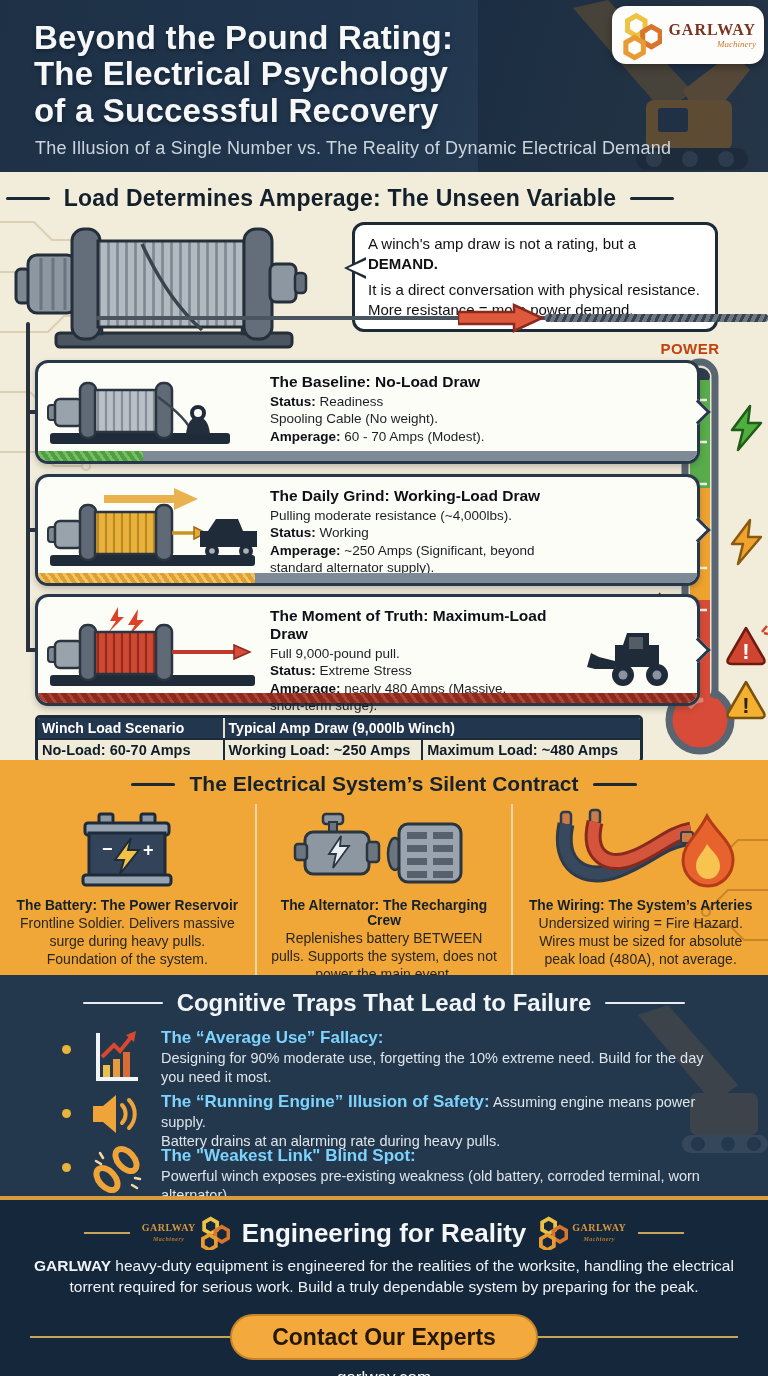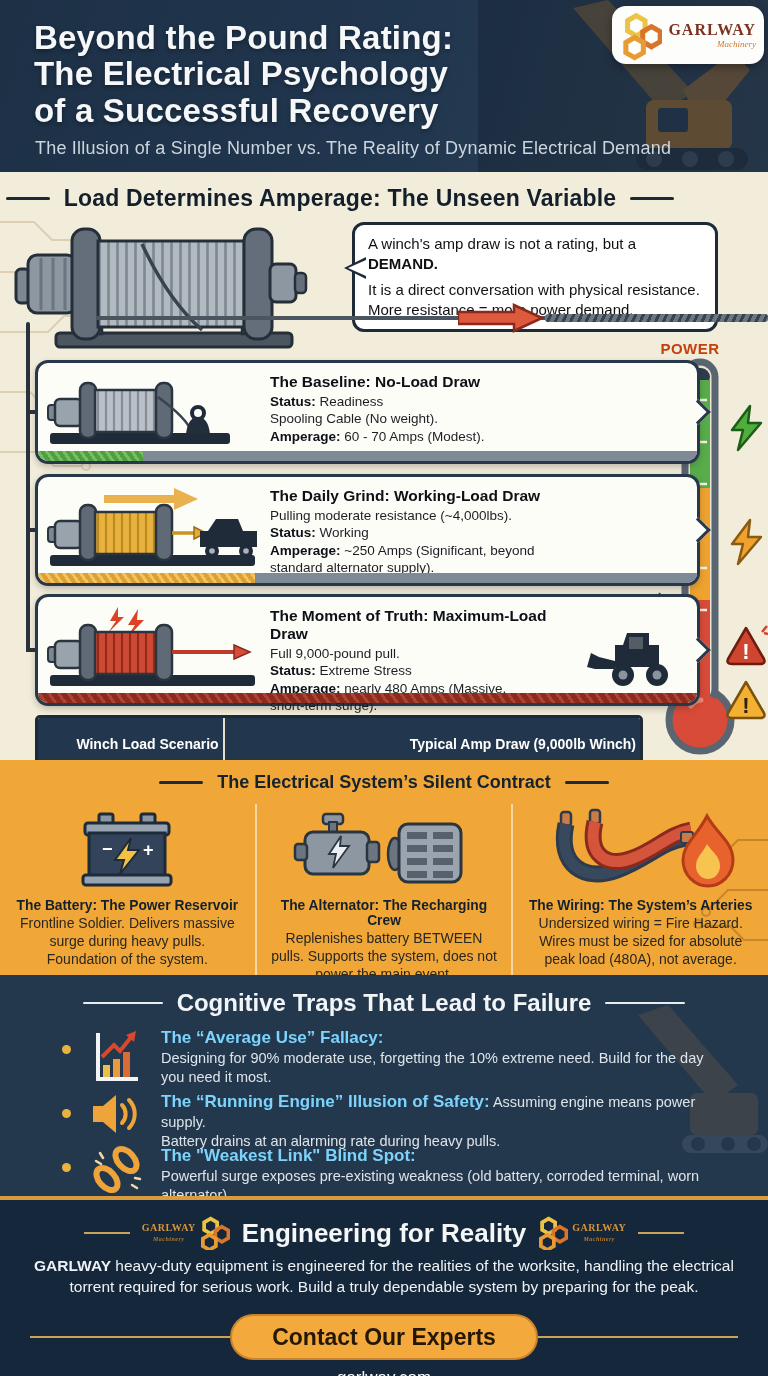--- a/index.html
+++ b/index.html
@@ -59,27 +59,27 @@
 
   
   .amp-table { position:absolute; left:35px; top:543px; width:608px; border:3px solid #1d2a38; border-radius:5px; overflow:hidden; }
   .t-head { display:flex; background:#22364d; color:#fff; font-weight:bold; font-size:14px; }
   .t-head .tc1 { flex:0 0 31%; border-right:2px solid #e6dfcb; }
   .t-head .tc2 { flex:1; }
   .t-row { display:flex; background:#f0ebd9; color:#121c27; font-weight:bold; font-size:14.5px; border-top:2px solid #1d2a38; }
   .t-row .tc1 { flex:0 0 31%; border-right:2px solid #1d2a38; }
   .t-row .tc2 { flex:0 0 33%; border-right:2px solid #1d2a38; }
   .t-row .tc3 { flex:1; }
-  .amp-table .tc1,.amp-table .tc2,.amp-table .tc3 { padding:18px 4px; text-align:right; white-space:nowrap; }
+  .amp-table .tc1,.amp-table .tc2,.amp-table .tc3 { padding:2px 4px; text-align:left; white-space:nowrap; }
 
   
   .s2 { position:absolute; left:0; top:760px; width:768px; height:215px; background:#f0a737; overflow:hidden; }
   .s2 .sec-title-row { position:absolute; left:0; top:12px; width:768px; }
   .s2 .dash { background:#1c2936; }
-  .s2-title { font-size:18px; font-weight:bold; color:#16222e; }
+  .s2-title { font-size:21px; font-weight:bold; color:#16222e; }
   .s2-cols { position:absolute; left:0; top:44px; width:768px; display:flex; }
   .s2-col { flex:1; padding:0 14px; text-align:center; }
   .s2-col + .s2-col { border-left:2px solid rgba(255,255,255,.55); }
   .s2-iconbox { height:90px; display:flex; align-items:center; justify-content:center; }
   .s2-col h3 { font-size:13.8px; color:#14202c; margin-top:4px; }
   .s2-col p { font-size:14px; color:#2a2620; line-height:1.28; margin-top:2px; }
 
   
   .s3 { position:absolute; left:0; top:975px; width:768px; height:221px; background:#24384d; overflow:hidden; }
   .s3 .sec-title-row { position:absolute; left:0; top:14px; width:768px; }
@@ -510,21 +510,21 @@
           <g stroke="#f5d9a0" stroke-width="2.5" stroke-linecap="round">
             <path d="M6 16 l5 3"></path>
               <path d="M10 8 l3 5"></path>
               <path d="M42 40 l5 3"></path>
               <path d="M45 33 l5 1"></path>
           </g>
         </svg>
       </div>
       <div class="trap-text">
         <b>The "Weakest Link" Blind Spot:</b><span></span>
-        <div>Powerful surge exposes pre-existing weakness (old battery, corroded terminal, worn alternator).</div>
+        <div>Powerful winch exposes pre-existing weakness (old battery, corroded terminal, worn alternator).</div>
       </div>
     </div>
   </div>
 
   <div class="ftr">
     <div class="ftr-title-row">
       <div class="ftr-line"></div>
       <div class="mini-logo">
         <div class="mini-logo-text"><span>GARLWAY</span><br><span class="mini-logo-sub">Machinery</span></div>
         <svg width="30" height="34" viewBox="0 0 48 52">

